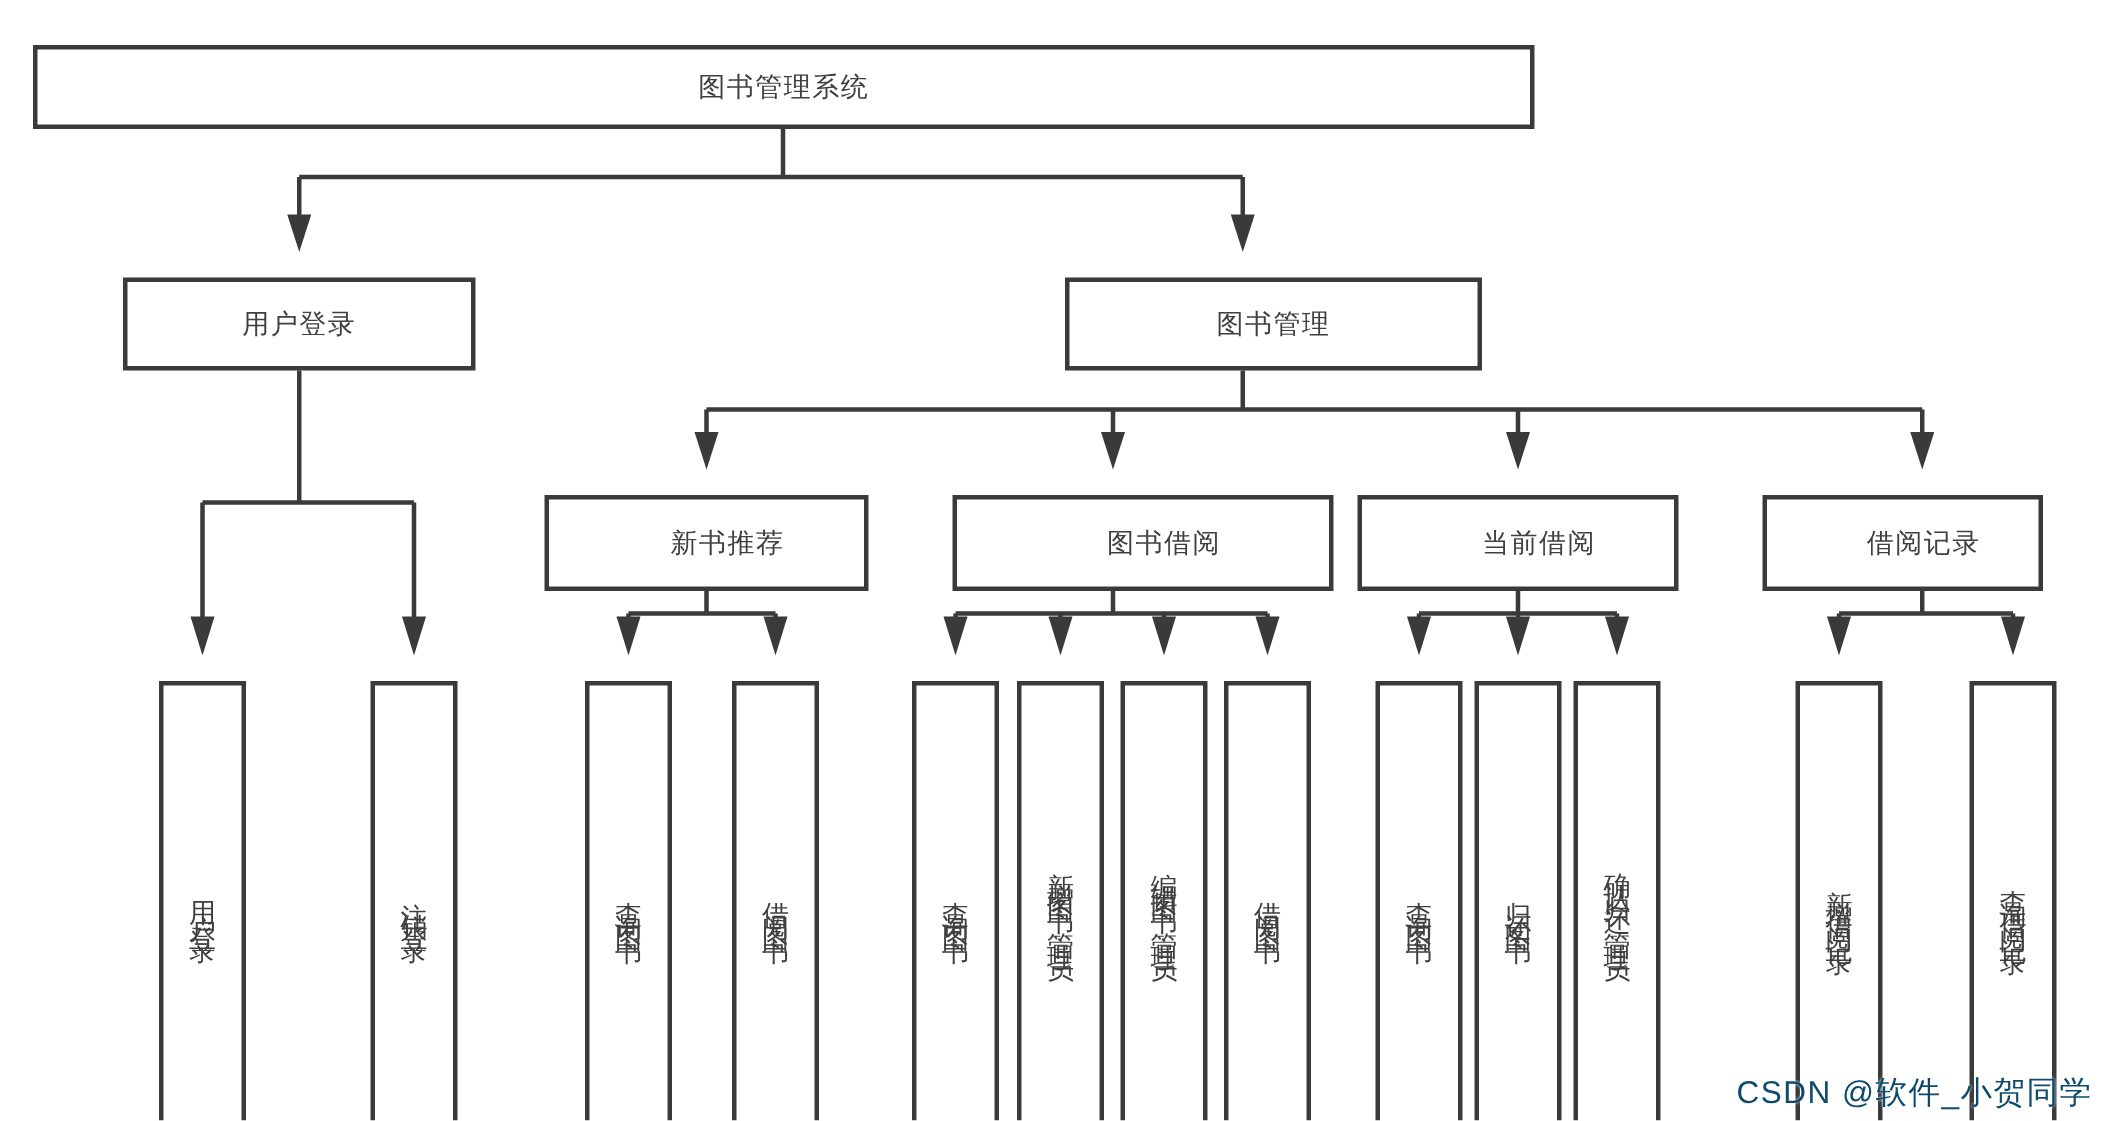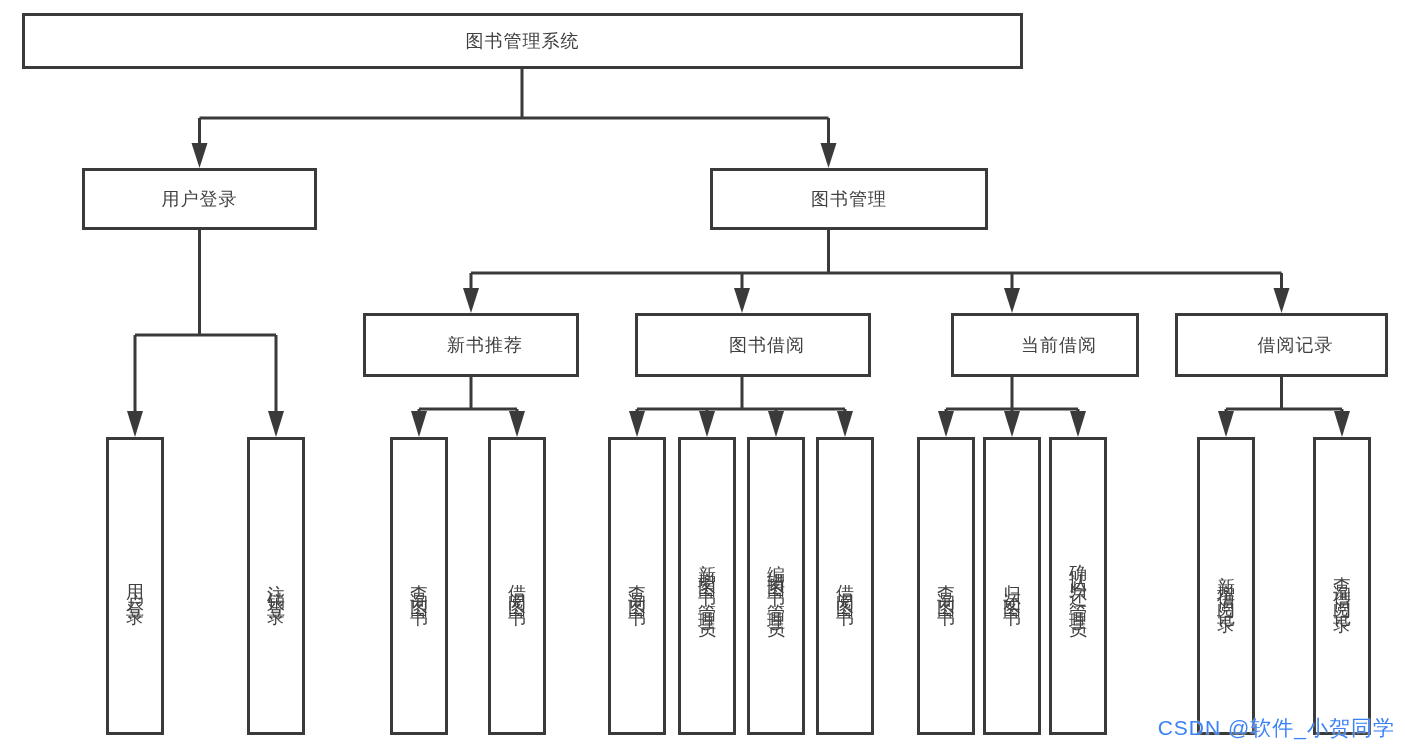--- a/index.html
+++ b/index.html
@@ -22,20 +22,21 @@
   }
   .node {
     position: absolute;
     box-sizing: border-box;
     border: 3px solid #3a3a3a;
     background: #ffffff;
     display: flex;
     align-items: center;
     justify-content: center;
     color: #404040;
+    margin-top: 17px;
   }
   .node .lbl {
     font-size: 18px;
     letter-spacing: 1px;
     white-space: nowrap;
   }
   .root { left: 22px; top: 13px; width: 1001px; height: 56px; }
   .lvl2 { top: 168px; height: 62px; }
   .lvl3 { top: 313px; height: 64px; padding-left: 28px; }
   .leaf { top: 437px; width: 58px; height: 298px; }
@@ -45,21 +46,21 @@
     font-size: 18px;
     letter-spacing: 8px;
     line-height: 1;
     white-space: nowrap;
   }
   .watermark {
     position: absolute;
     right: 10px;
     bottom: 5px;
     font-size: 21px;
-    color: #3b82f6;
+    color: #0c4a6e;
     letter-spacing: 1px;
     z-index: 10;
     text-shadow: 0 0 2px #ffffff;
     white-space: nowrap;
   }
 </style>
 </head>
 <body>
 
 <div class="canvas">
@@ -111,27 +112,27 @@
   <div class="node lvl2" style="left:82px;width:235px">
     <span class="lbl">用户登录</span>
   </div>
   <div class="node lvl2" style="left:710px;width:278px">
     <span class="lbl">图书管理</span>
   </div>
 
   <div class="node lvl3" style="left:363px;width:216px">
     <span class="lbl">新书推荐</span>
   </div>
-  <div class="node lvl3" style="left:635px;width:236px">
+  <div class="node lvl3" style="left:635px;width:254px">
     <span class="lbl">图书借阅</span>
   </div>
-  <div class="node lvl3" style="left:951px;width:188px">
+  <div class="node lvl3" style="left:905px;width:214px">
     <span class="lbl">当前借阅</span>
   </div>
-  <div class="node lvl3" style="left:1175px;width:213px">
+  <div class="node lvl3" style="left:1175px;width:187px">
     <span class="lbl">借阅记录</span>
   </div>
 
   <div class="node leaf" style="left:106px">
     <span class="vlbl">用户登录</span>
   </div>
   <div class="node leaf" style="left:247px">
     <span class="vlbl">注销登录</span>
   </div>
 

